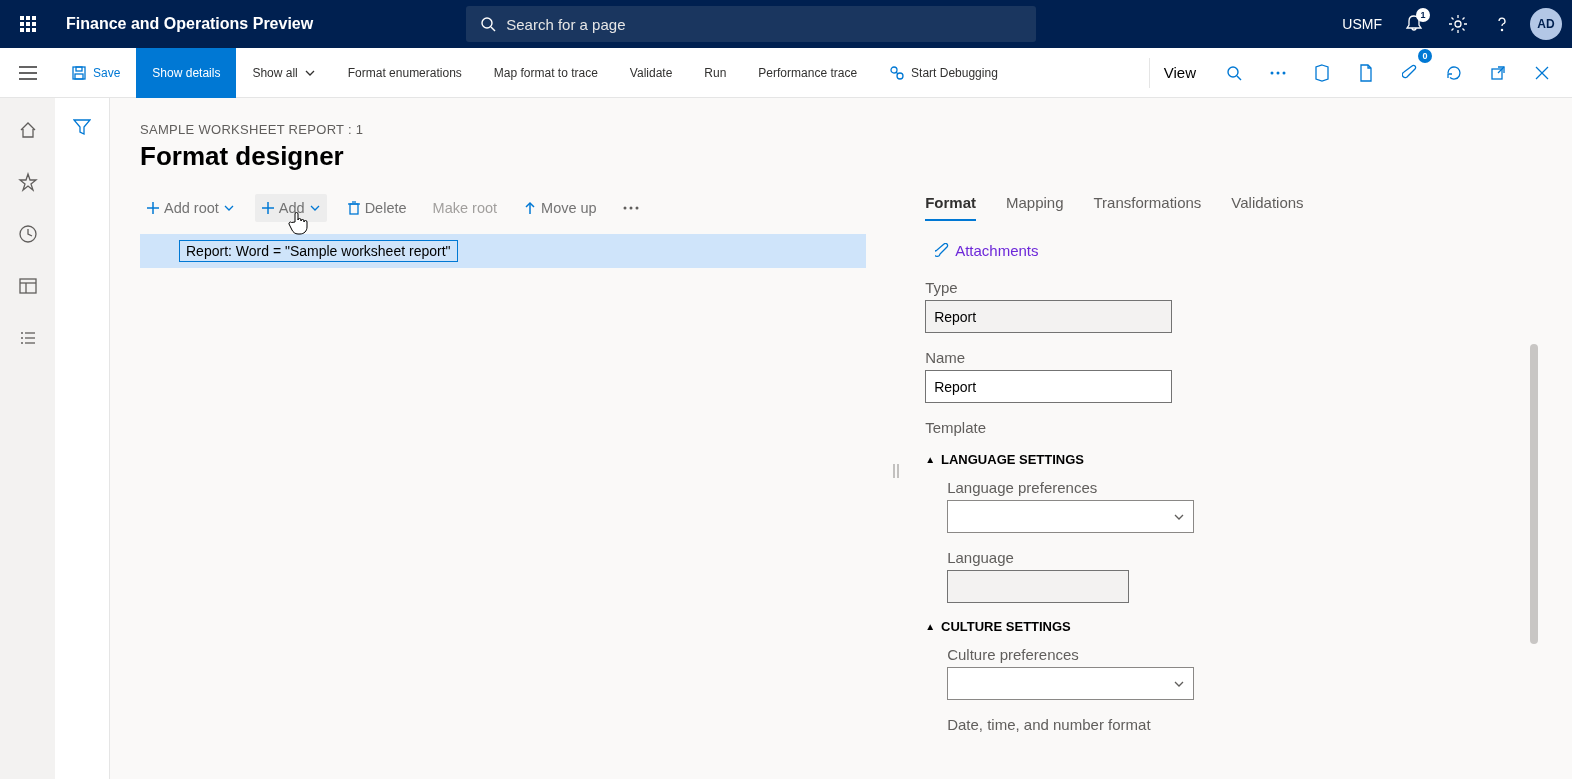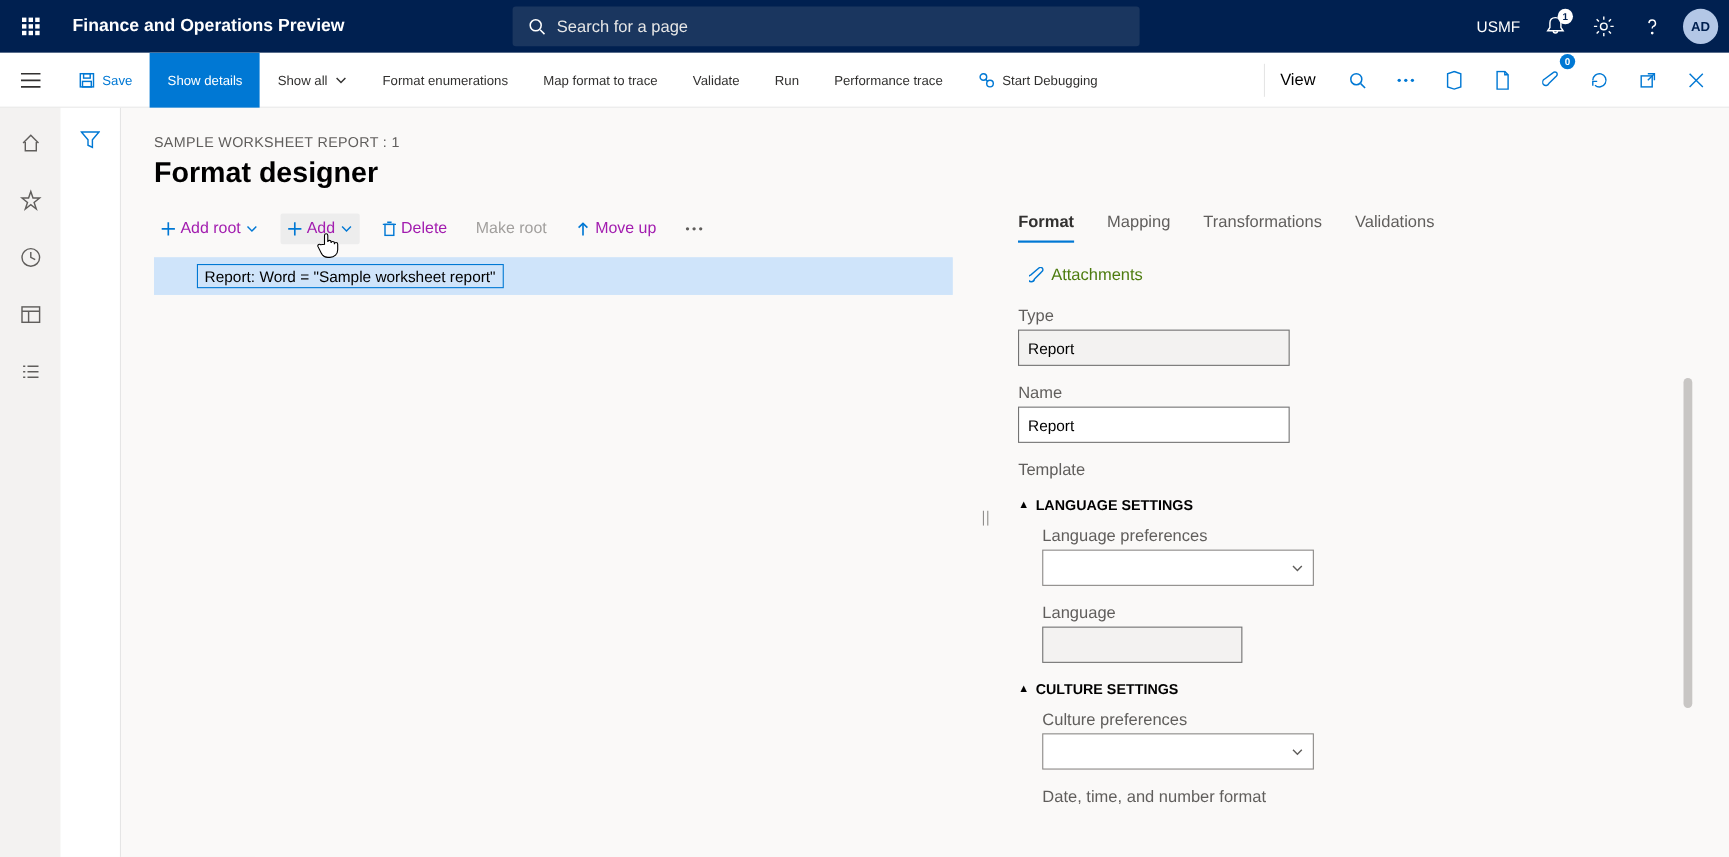--- a/index.html
+++ b/index.html
@@ -42,34 +42,34 @@
   
   .main { position: absolute; left: 110px; right: 0; top: 98px; bottom: 0; background: #faf9f8; padding: 24px 30px; overflow: hidden; }
   .breadcrumb { font-size: 13px; color: #605e5c; letter-spacing: .3px; }
   .page-title { font-size: 26px; font-weight: 600; margin-top: 4px; margin-bottom: 22px; }
 
   .layout { display: flex; gap: 24px; height: calc(100% - 80px); }
   .tree-pane { flex: 1 1 56%; position: relative; }
   .right-pane { flex: 0 0 44%; position: relative; overflow: auto; padding-right: 28px; }
 
   .tree-toolbar { display: flex; align-items: center; gap: 14px; margin-bottom: 12px; flex-wrap: nowrap; }
-  .tree-btn { display: flex; align-items: center; gap: 4px; font-size: 14.5px; color: #a21caf; cursor: pointer; padding: 6px 6px; border-radius: 2px; }
+  .tree-btn { display: flex; align-items: center; gap: 4px; font-size: 14.5px; color: #737373; cursor: pointer; padding: 6px 6px; border-radius: 2px; }
   .tree-btn.hover { background: #ededed; }
   .tree-btn.disabled { color: #a19f9d; cursor: default; }
   .cursor-hand { position:absolute; left:148px; top:16px; pointer-events:none; }
 
   .tree-node-row { background: #cfe4fa; height: 34px; display: flex; align-items: center; padding-left: 38px; border: 1px solid #cfe4fa; }
   .tree-node-box { border: 1px solid #0078d4; padding: 2px 6px; font-size: 14px; background: #cfe4fa; }
 
   
   .tabs { display: flex; gap: 30px; border-bottom: 1px solid transparent; margin-bottom: 20px; }
   .tab { font-size: 15px; color: #605e5c; padding-bottom: 8px; cursor: pointer; }
   .tab.active { color: #323130; font-weight: 600; border-bottom: 2px solid #0078d4; }
 
-  .attachments-link { color: #4d7c0f; display: flex; align-items: center; gap: 6px; font-size: 15px; margin-bottom: 20px; cursor: pointer; margin-left: 10px; }
+  .attachments-link { color: #6d28d9; display: flex; align-items: center; gap: 6px; font-size: 15px; margin-bottom: 20px; cursor: pointer; margin-left: 10px; }
 
   .field { margin-bottom: 16px; }
   .field-label { font-size: 15px; color: #605e5c; margin-bottom: 4px; }
   .field-input { width: 247px; height: 33px; border: 1px solid #737373; padding: 0 8px; font-size: 14px; background:#fff; }
   .field-input.readonly { background: #f3f2f1; }
   .field-select { width: 247px; height: 33px; border: 1px solid #8a8886; padding: 0 8px; font-size: 14px; background:#fff; display:flex; align-items:center; justify-content:space-between; cursor:pointer;}
   .section-header { font-size: 13px; font-weight: 700; display:flex; align-items:center; gap:6px; margin: 10px 0 12px 0; }
   .section-header .tri { font-size: 10px; }
   .indent { padding-left: 22px; }
 

